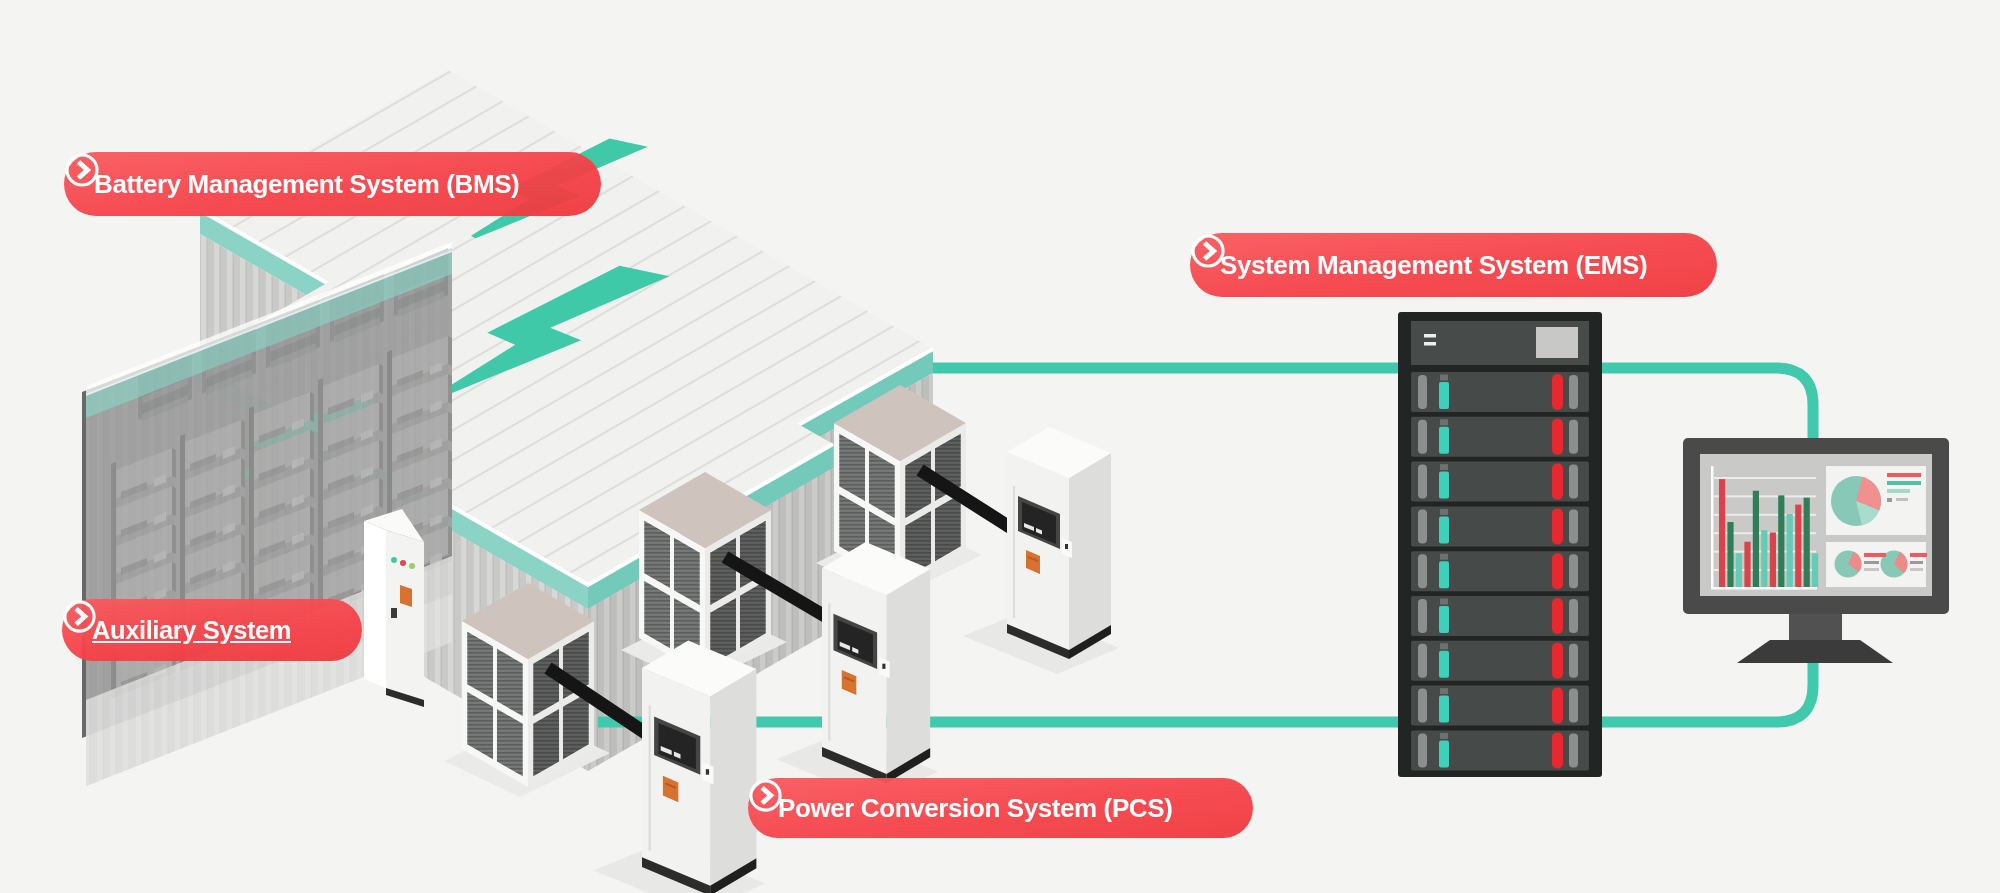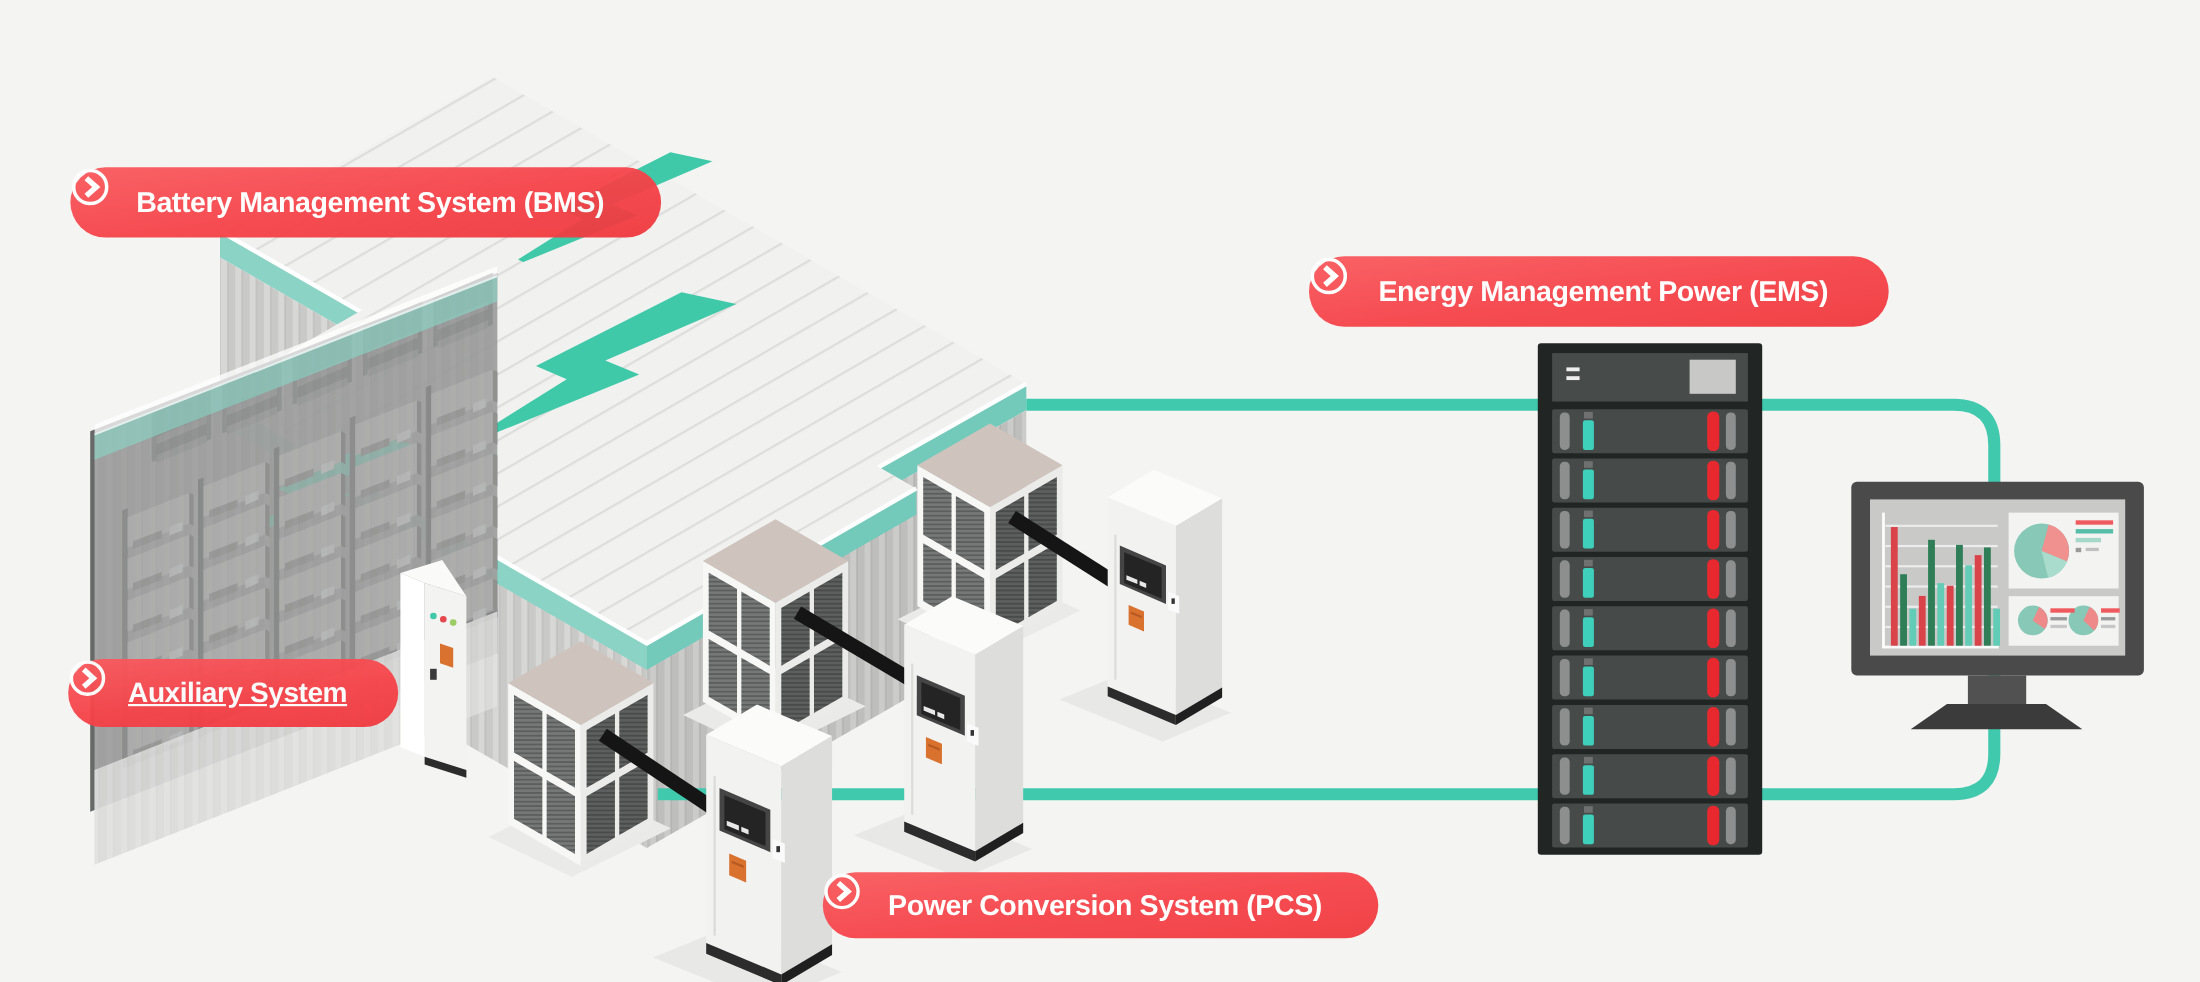--- a/index.html
+++ b/index.html
@@ -1,19 +1,19 @@
 <!DOCTYPE html>
 <html><head>
 <meta charset="utf-8">
 <style>
   html,body{margin:0;padding:0;background:#f4f4f2;}
   .stage{position:relative;width:2000px;height:893px;overflow:hidden;background:#f4f4f2;
          font-family:"Liberation Sans", sans-serif;}
   .stage svg{position:absolute;left:0;top:0;}
-  .pill{position:absolute;display:flex;align-items:center;justify-content:center;
+  .pill{position:absolute;display:flex;align-items:center;justify-content:flex-start;
         gap:10px;padding:0 12px 0 30px;box-sizing:border-box;
         background:linear-gradient(173deg,#fa5a5e 0%,#f64349 55%,#ef393f 100%);
         opacity:.95;border-radius:36px;color:#ffffff;font-weight:700;white-space:nowrap;
         letter-spacing:-0.4px;}
   .pill-text{flex:0 1 auto;overflow:hidden;}
   .pill-icon{flex:0 0 auto;display:flex;align-items:center;}
 </style>
 </head>
 <body>
 
@@ -529,40 +529,40 @@
   <span class="pill-text">Battery Management System (BMS)</span>
   <span class="pill-icon">
     <svg width="36" height="36" viewBox="0 0 36 36">
           <circle cx="18" cy="18" r="15" fill="none" stroke="#ffffff" stroke-width="3.2"></circle>
           <path d="M14.5 10 L23.5 18 L14.5 26" fill="none" stroke="#ffffff" stroke-width="5"></path>
         </svg>
   </span>
 </div>
 
 <div class="pill" id="pill-ems" style="left:1190px;top:233px;width:527px;height:64px;font-size:26px;">
-  <span class="pill-text">Energy Management Power (EMS)</span>
+  <span class="pill-text">System Management System (EMS)</span>
   <span class="pill-icon">
     <svg width="36" height="36" viewBox="0 0 36 36">
           <circle cx="18" cy="18" r="15" fill="none" stroke="#ffffff" stroke-width="3.2"></circle>
           <path d="M14.5 10 L23.5 18 L14.5 26" fill="none" stroke="#ffffff" stroke-width="5"></path>
         </svg>
   </span>
 </div>
 
 <div class="pill" id="pill-aux" style="left:62px;top:599px;width:300px;height:62px;font-size:25.5px;text-decoration:underline;">
   <span class="pill-text">Auxiliary System</span>
   <span class="pill-icon">
     <svg width="35" height="35" viewBox="0 0 36 36">
           <circle cx="18" cy="18" r="15" fill="none" stroke="#ffffff" stroke-width="3.2"></circle>
           <path d="M14.5 10 L23.5 18 L14.5 26" fill="none" stroke="#ffffff" stroke-width="5"></path>
         </svg>
   </span>
 </div>
 
-<div class="pill" id="pill-pcs" style="left:748px;top:778px;width:505px;height:60px;font-size:26px;margin-top:15px;">
+<div class="pill" id="pill-pcs" style="left:748px;top:778px;width:505px;height:60px;font-size:26px;">
   <span class="pill-text">Power Conversion System (PCS)</span>
   <span class="pill-icon">
     <svg width="35" height="35" viewBox="0 0 36 36">
           <circle cx="18" cy="18" r="15" fill="none" stroke="#ffffff" stroke-width="3.2"></circle>
           <path d="M14.5 10 L23.5 18 L14.5 26" fill="none" stroke="#ffffff" stroke-width="5"></path>
         </svg>
   </span>
 </div>
 
 </div>

